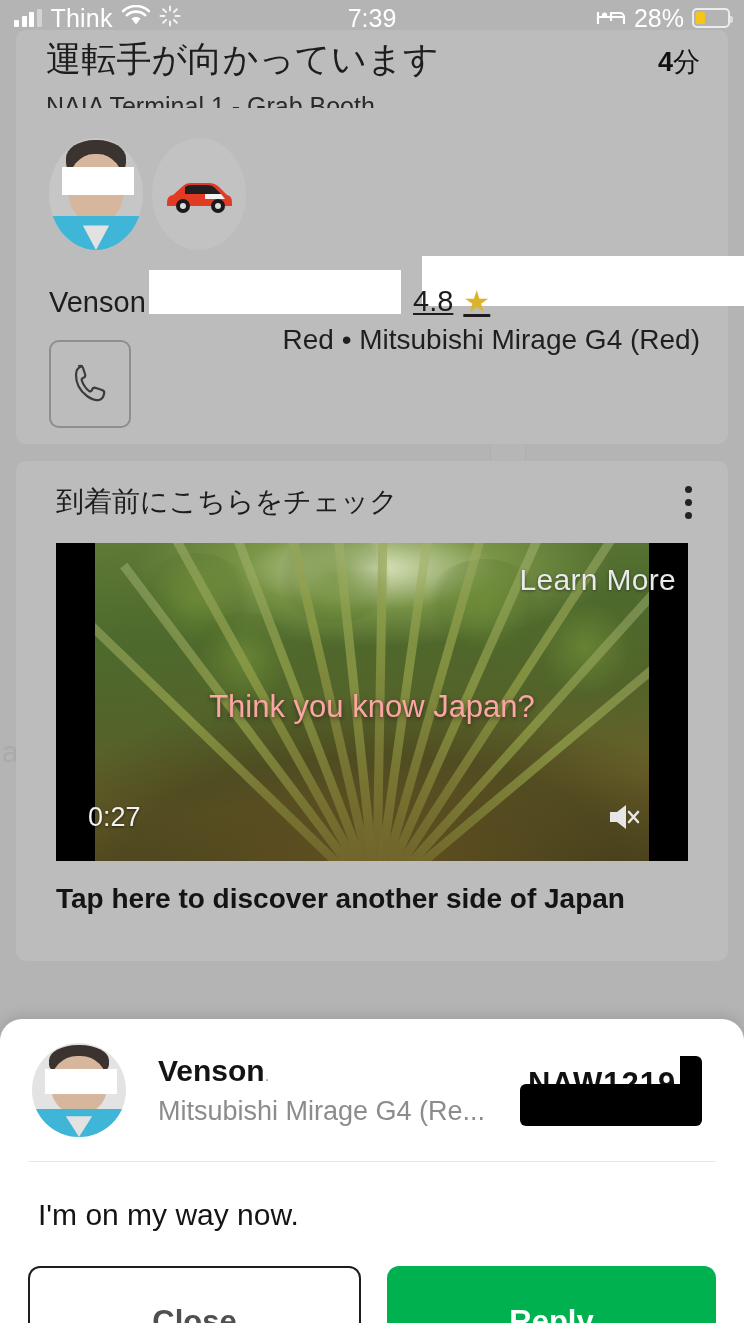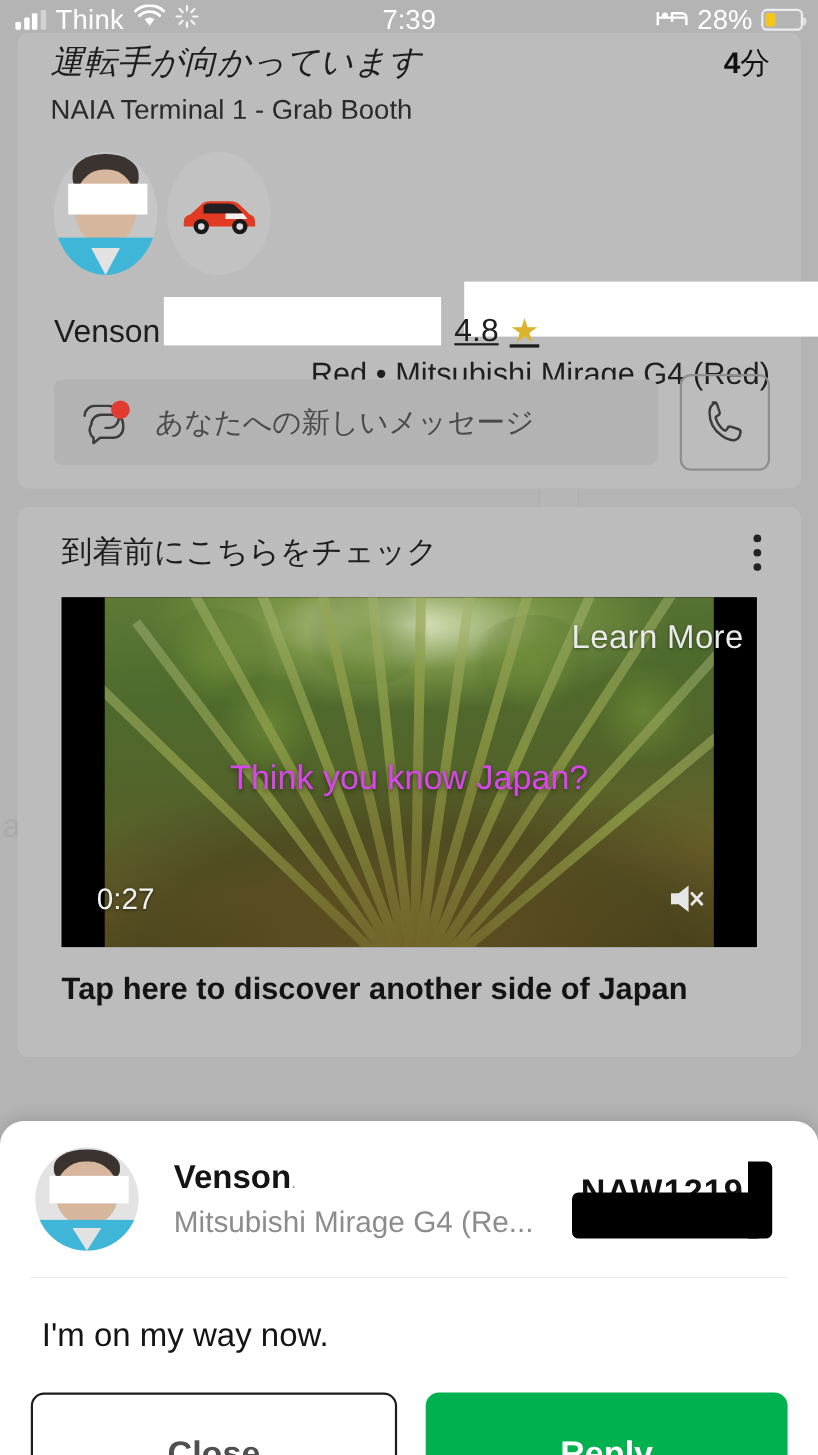--- a/index.html
+++ b/index.html
@@ -76,21 +76,21 @@
   
   .trip-head {
     position: absolute; left: 16px; top: 30px;
     width: 712px; height: 110px;
     background: #bcbcbc;
     border-radius: 10px 10px 0 0;
     padding: 6px 28px 0 30px;
     z-index: 3;
   }
   .trip-row { display: flex; align-items: baseline; justify-content: space-between; }
-  .trip-title { font-size: 30px; color: #1d1d1d; letter-spacing: .2px; font-style: italic; }
+  .trip-title { font-size: 35px; color: #1d1d1d; letter-spacing: .2px; }
   .trip-eta { font-size: 27px; color: #111; font-weight: 700; white-space: nowrap; }
   .trip-eta .unit { font-weight: 400; }
   .trip-sub { font-size: 25px; color: #2a2a2a; margin-top: 9px; }
 
   
   .driver-card {
     position: absolute; left: 16px; top: 108px;
     width: 712px; height: 336px;
     background: #bcbcbc;
     border-radius: 0 0 10px 10px;
@@ -221,21 +221,21 @@
   .video-bars-r { right: 0; }
   .learn-more {
     position: absolute; right: 12px; top: 20px;
     font-size: 30px; color: #eaeaea; letter-spacing: .3px;
     text-shadow: 0 1px 3px rgba(0,0,0,.45);
     z-index: 4;
   }
   .video-caption {
     position: absolute; left: 0; right: 0; top: 146px;
     text-align: center;
-    font-size: 31px; color: #d946ef;
+    font-size: 31px; color: #fca5a5;
     text-shadow: 0 2px 5px rgba(0,0,0,.5);
     z-index: 4;
   }
   .video-time {
     position: absolute; left: 32px; bottom: 28px;
     font-size: 27px; color: #f2f2f2;
     text-shadow: 0 1px 3px rgba(0,0,0,.6);
     z-index: 4;
   }
   .mute-btn {
@@ -403,30 +403,20 @@
     <div class="driver-name-row">
       <div class="driver-name">Venson</div>
       <div class="name-redact"></div>
       <div class="rating">
         <span>4.8</span>
         <span class="star">★</span>
       </div>
     </div>
 
     <div class="msg-row">
-      <div class="msg-box">
-        <span class="chat-icon">
-          <svg width="46" height="40" viewBox="0 0 46 40">
-            <path d="M4 14 a9 9 0 0 1 9 -9 h13 a9 9 0 0 1 9 9 v2 a9 9 0 0 1 -9 9 h-3" stroke="#3c3c3c" stroke-width="2.2" fill="none" stroke-linecap="round"></path>
-            <path d="M10 22 a9 9 0 0 1 9 -9 h11 a9 9 0 0 1 9 9 v3 a9 9 0 0 1 -9 9 h-12 l-6 5 v-5 a9 9 0 0 1 -2 -12 z" stroke="#3c3c3c" stroke-width="2.2" fill="none" stroke-linejoin="round"></path>
-          </svg>
-          <span class="chat-dot"></span>
-        </span>
-        <span class="msg-text">あなたへの新しいメッセージ</span>
-      </div>
       <div class="call-btn">
         <span>
           <svg width="40" height="44" viewBox="0 0 40 44">
             <path d="M12 6 q-6 2 -6 9 0 13 11 21 7 5 12 4 4 -1 5 -6 1 -3 -2 -4 l-6 -2 q-3 -1 -4 2 -1 2 -3 1 -5 -4 -7 -10 -1 -2 1 -3 3 -1 2 -4 l-2 -6 q-1 -3 -4 -2 z" stroke="#3c3c3c" stroke-width="2.2" fill="none" stroke-linejoin="round"></path>
           </svg>
         </span>
       </div>
     </div>
   </div>
 

